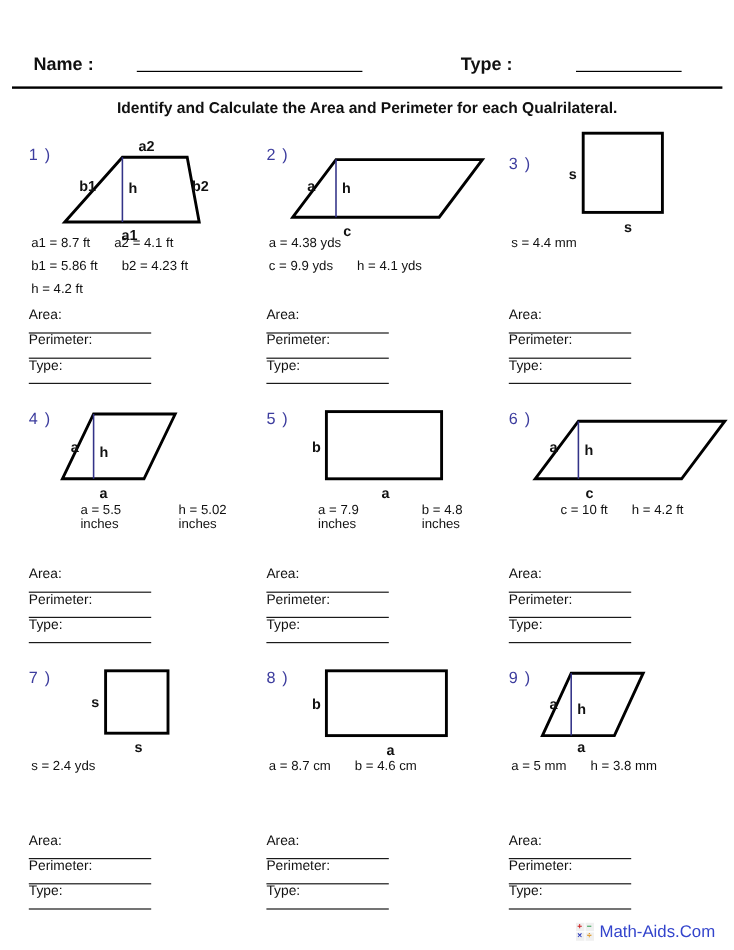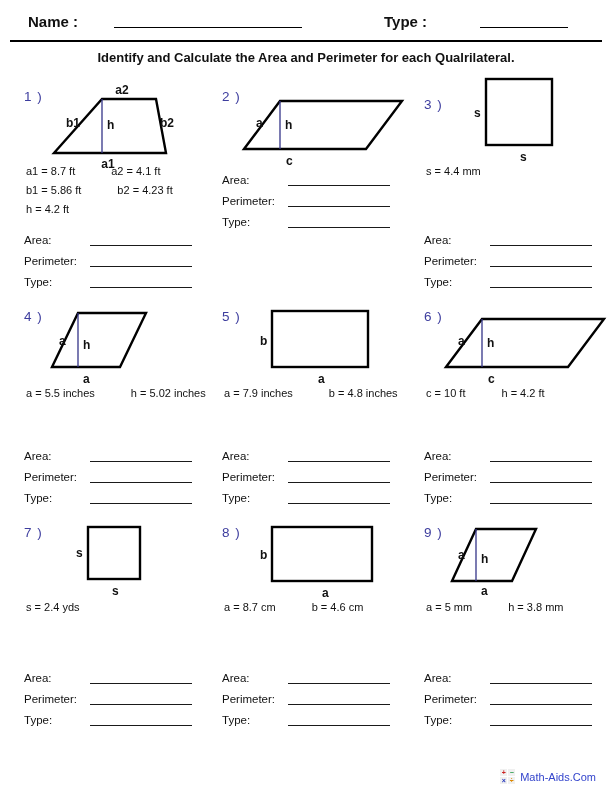--- a/index.html
+++ b/index.html
@@ -7,21 +7,21 @@
   .page {
     position: relative;
     width: 612px; height: 792px;
     margin: 0 auto;
     background: #ffffff;
     font-family: "Liberation Sans", sans-serif;
     color: #111;
     overflow: hidden;
   }
   
-  .header { padding: 0 26px 0 28px; }
+  .header { padding: 32px 26px 0 28px; }
   .hrow { display: flex; align-items: flex-end; height: 30px; }
   .hlabel { font-size: 15px; font-weight: 700; }
   .hlabel.w1 { width: 86px; }
   .hlabel.w2 { width: 74px; }
   .hline { display: inline-block; border-bottom: 1.6px solid #000; }
   .hline.long { width: 188px; margin-bottom: 2px; }
   .hline.short { width: 88px; margin-bottom: 2px; }
   .hspacer { width: 82px; }
   .hgap2 { width: 22px; }
   .header-rule { border-top: 2.4px solid #000; margin: 10px 10px 0 10px; }
@@ -41,37 +41,37 @@
   .pnum { position: absolute; left: 0; font-size: 13.5px; color: #3d3d9e; letter-spacing: 1px; }
   .r1 .pnum { top: 14px; }
   .r2 .pnum, .r3 .pnum { top: 4px; }
   .fig svg { position: absolute; }
   .shape-outline { fill: #ffffff; stroke: #000; stroke-width: 2.4; stroke-linejoin: miter; }
   .height-line { stroke: #333388; stroke-width: 1.3; }
   .shape-label { font: 700 12px "Liberation Sans", sans-serif; fill: #111; }
   
   .meas { font-size: 11px; padding-left: 2px; }
   .r1 .meas { height: 60px; }
-  .r2 .meas { height: 54px; }
+  .r2 .meas { height: 54px; margin-left: 41px; }
   .r3 .meas { height: 62px; }
-  .mline { display: flex; gap: 36px; margin-bottom: 7px; }
+  .mline { display: flex; gap: 20px; margin-bottom: 7px; }
   
-  .arow { height: 21px; display: flex; align-items: flex-end; font-size: 11.5px; }
+  .arow { height: 21px; display: flex; align-items: flex-start; font-size: 11.5px; flex-direction: column; }
   .alabel { width: 66px; }
   .aline { display: inline-block; width: 102px; height: 13px; border-bottom: 1.3px solid #1a1a1a; }
   .r1, .r2 { margin-bottom: 17px; }
   
   .footer { position: absolute; right: 16px; bottom: 8px; display: flex; align-items: center; gap: 5px; }
   .logo { display: grid; grid-template-columns: 7px 7px; grid-template-rows: 7px 7px; gap: 1px; }
   .logo span { font: 700 7px "Liberation Sans", sans-serif; width: 7px; height: 7px; line-height: 7px; text-align: center; background: #f0f0f0; }
   .sym-plus  { color: #cc2222; }
   .sym-minus { color: #229944; }
   .sym-times { color: #2233bb; }
   .sym-div   { color: #dd8800; }
-  .brand { font-size: 11px; color: #3344cc; }
+  .brand { font-size: 14px; color: #3344cc; }
 </style>
 </head>
 <body>
 
 <div class="page">
 
   <div class="header">
     <div class="hrow">
       <span class="hlabel w1">Name :</span>
       <span class="hline long"></span>
@@ -132,20 +132,29 @@
       <div class="fig">
         <span class="pnum">2 )</span>
         <svg style="left:12px; top:10px;" width="178" height="84" viewBox="0 0 178 84">
           <polygon class="shape-outline" points="10,64 46,16 168,16 132,64"></polygon>
           <line class="height-line" x1="46" y1="16" x2="46" y2="64"></line>
           <text class="shape-label" x="22" y="42">a</text>
           <text class="shape-label" x="51" y="44">h</text>
           <text class="shape-label" x="52" y="80">c</text>
         </svg>
       </div>
+      <div class="meas">
+        <div class="mline">
+            <span>a = 4.38 yds</span>
+          </div>
+        <div class="mline">
+            <span>c = 9.9 yds</span>
+            <span>h = 4.1 yds</span>
+          </div>
+      </div>
       <div class="answers">
         <div class="arow">
             <span class="alabel">Area:</span>
             <span class="aline"></span>
           </div>
         <div class="arow">
             <span class="alabel">Perimeter:</span>
             <span class="aline"></span>
           </div>
         <div class="arow">

